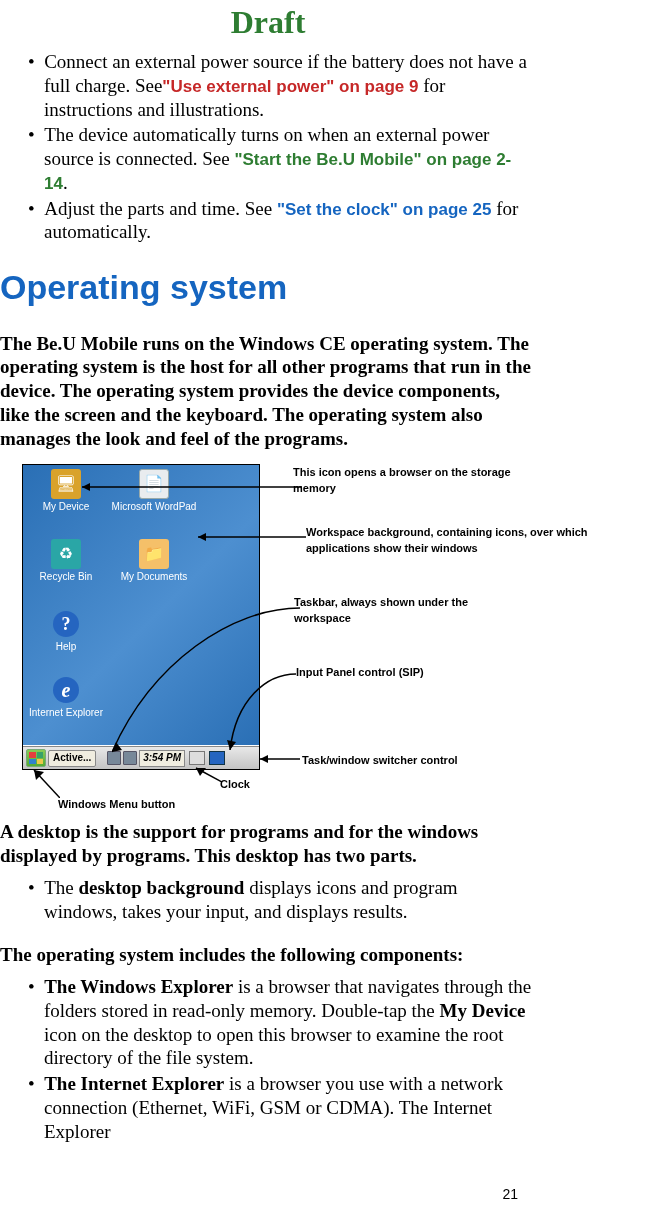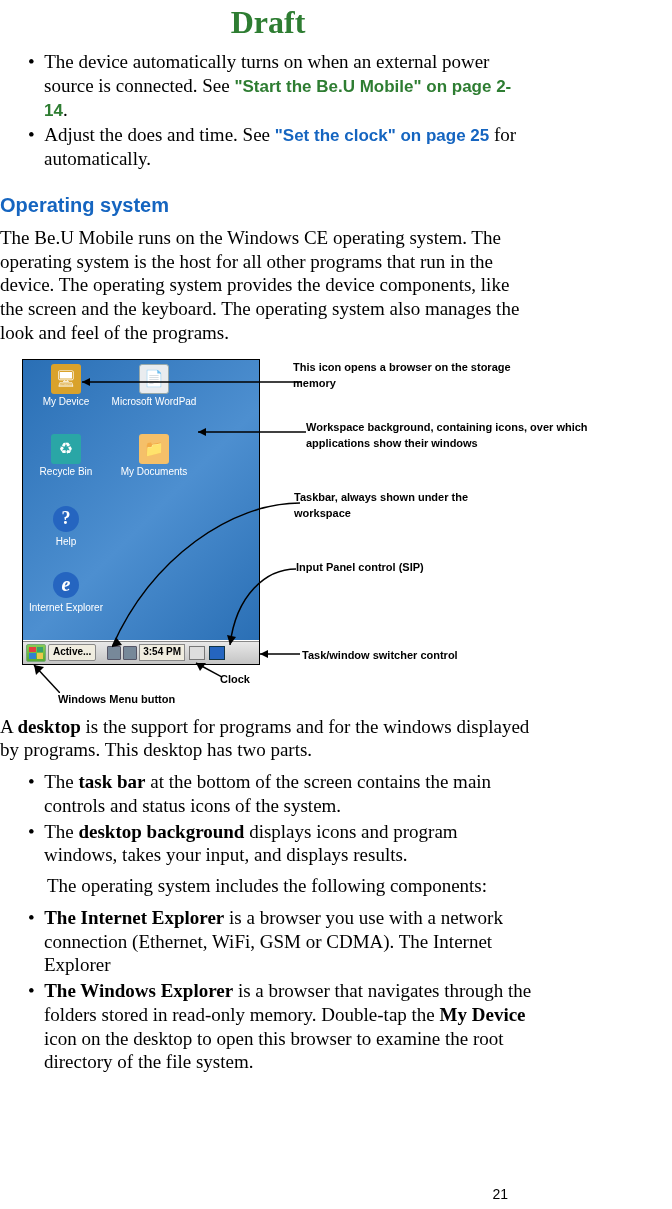--- a/index.html
+++ b/index.html
@@ -40,28 +40,29 @@
     padding-left: 16px;
     margin-bottom: 2px;
   }
   .link-red   { color: #c62828; font-weight: bold; font-family: Arial, Helvetica, sans-serif; font-size: 17px; }
   .link-green { color: #2e7d32; font-weight: bold; font-family: Arial, Helvetica, sans-serif; font-size: 17px; }
   .link-blue  { color: #1565c0; font-weight: bold; font-family: Arial, Helvetica, sans-serif; font-size: 17px; }
   .h2 {
     color: #1565c0;
     font-family: Arial, Helvetica, sans-serif;
     font-weight: bold;
-    font-size: 20px;
-    margin: 22px 0 8px 0;
+    font-size: 34px;
+    margin: 22px 0 23px 0;
     padding-left: 0px;
   }
   .para {
     padding-left: 0px;
     padding-right: 2px;
     margin-bottom: 6px;
+    font-weight: bold;
   }
   .figure-wrap {
     position: relative;
     margin: 14px 0 6px 22px;
     height: 350px;
   }
   .screenshot {
     position: absolute;
     left: 0;
     top: 0;
@@ -104,57 +105,60 @@
     font-family: Tahoma, Arial, sans-serif;
     font-size: 10px;
   }
   .startbtn { width: 18px; height: 16px; margin: 0 2px 0 3px; border:1px solid #7a7; background: linear-gradient(#8c5, #5a3); border-radius:2px; position:relative;}
   .startbtn .flag { position:absolute; inset:2px; display:grid; grid-template: 1fr 1fr / 1fr 1fr; gap:1px;}
   .startbtn .flag div:nth-child(1){background:#e53e3e;}
   .startbtn .flag div:nth-child(2){background:#38a169;}
   .startbtn .flag div:nth-child(3){background:#3182ce;}
   .startbtn .flag div:nth-child(4){background:#ecc94b;}
   .active-pill { background:#f0ede0; border:1px solid #888; border-radius:2px; padding:1px 4px; font-weight:bold; }
-  .tray { margin-left:auto; display:flex; align-items:center; gap:2px; padding-right:34px;}
+  .tray { margin-left:auto; display:flex; align-items:center; gap:2px; padding-right:34px;font-style:italic;}
   .clock-chip { border:1px solid #888; background:#f0ede0; padding:1px 3px; font-weight:bold;}
   .tiny-ico { width:12px; height:12px; background:#789; border:1px solid #556; border-radius:1px;}
   .sipico { width:14px; height:12px; background:#ddd; border:1px solid #777; margin-left:2px;}
   .taskswitch { width:14px; height:12px; background:#2565c0; border:1px solid #134; margin-left:2px;}
   .annot {
     position: absolute;
     font-family: Verdana, Arial, sans-serif;
     font-size: 11px;
     font-weight: bold;
     line-height: 16px;
     color: #000;
   }
   .arrow { position:absolute; pointer-events:none; }
   .page-number {
     position: absolute;
-    right: 28px;
+    right: 18px;
     bottom: 6px;
     font-family: Arial, sans-serif;
     font-size: 14px;
   }
 </style>
 </head>
 <body>
 
 <div class="page">
 
   <div class="draft-title">Draft</div>
 
   <div class="body-col">
 
     <div class="bullets">
       <div class="bullet">
+        •&nbsp;&nbsp;<span>Connect an external power source if the battery does not have a full charge. See</span><span class="link-red">"Use external power" on page 9</span><span> for instructions and illustrations.</span>
+      </div>
+      <div class="bullet">
         •&nbsp;&nbsp;<span>The device automatically turns on when an external power source is connected. See  </span><span class="link-green">"Start the Be.U Mobile" on page 2-14</span><span>.</span>
       </div>
       <div class="bullet">
-        •&nbsp;&nbsp;<span>Adjust the does and time. See </span><span class="link-blue">"Set the clock" on page 25</span><span> for automatically.</span>
+        •&nbsp;&nbsp;<span>Adjust the parts and time. See </span><span class="link-blue">"Set the clock" on page 25</span><span> for automatically.</span>
       </div>
     </div>
 
     <div class="h2">Operating system</div>
 
     <div class="para">The Be.U Mobile runs on the Windows CE operating system. The operating system is the host for all other programs that run in the device. The operating system provides the device components, like the screen and the keyboard. The operating system also manages the look and feel of the programs.</div>
 
     <div class="figure-wrap">
 
       <div class="screenshot">
@@ -250,34 +254,31 @@
           <polygon points="4,2 14,4 6,12" fill="#000"></polygon>
         </svg>
     </div>
 
     <div class="para">
       <span>A </span><b>desktop</b><span> is the support for programs and for the windows displayed by programs. This desktop has two parts.</span>
     </div>
 
     <div class="bullets">
       <div class="bullet">
-        •&nbsp;&nbsp;<span>The </span><b>task bar</b><span> at the bottom of the screen contains the main controls and status icons of the system.</span>
-      </div>
-      <div class="bullet">
         •&nbsp;&nbsp;<span>The </span><b>desktop background</b><span> displays icons and program windows, takes your input, and displays results.</span>
       </div>
     </div>
 
-    <div class="para" style="margin-top:7px;text-align:center;">The operating system includes the following components:</div>
+    <div class="para" style="margin-top:20px;">The operating system includes the following components:</div>
 
     <div class="bullets">
       <div class="bullet">
+        •&nbsp;&nbsp;<b>The Windows Explorer</b><span> is a browser that navigates through the folders stored in read-only memory. Double-tap the </span><b>My Device</b><span> icon on the desktop to open this browser to examine the root directory of the file system.</span>
+      </div>
+      <div class="bullet">
         •&nbsp;&nbsp;<b>The Internet Explorer</b><span> is a browser you use with a network connection (Ethernet, WiFi, GSM or CDMA). The Internet Explorer</span>
-      </div>
-      <div class="bullet">
-        •&nbsp;&nbsp;<b>The Windows Explorer</b><span> is a browser that navigates through the folders stored in read-only memory. Double-tap the </span><b>My Device</b><span> icon on the desktop to open this browser to examine the root directory of the file system.</span>
       </div>
     </div>
 
   </div>
 
   <div class="page-number">21</div>
 </div>
 
 </body></html>

